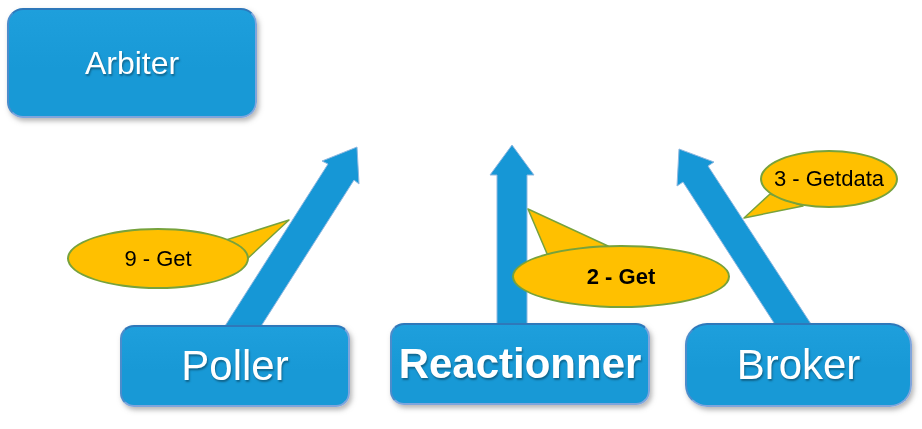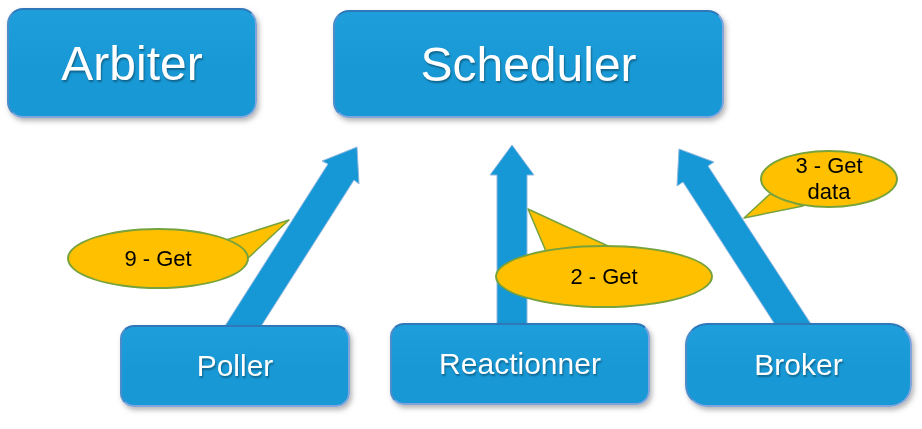--- a/index.html
+++ b/index.html
@@ -42,46 +42,46 @@
     border-top-color: #2E78BA;
     border-left-color: #4C8CCB;
     border-radius: 16px;
     box-shadow: 2px 3px 5px rgba(110, 110, 110, 0.5);
     display: flex;
     align-items: center;
     justify-content: center;
     color: var(--node-text, #FFFFFF);
     text-shadow: 1px 2px 2px rgba(0, 0, 0, 0.35);
   }
-  .node-top { font-size: 48px; }
-  .node-bottom { font-size: 30px; border-radius: 14px; }
+  .node-top { font-size: 32px; }
+  .node-bottom { font-size: 42px; border-radius: 14px; }
 
   .node-arbiter     { left: 7px;   top: 8px;   width: 250px; height: 110px; }
   .node-scheduler   { left: 333px; top: 10px;  width: 391px; height: 108px; }
   .node-poller      { left: 120px; top: 325px; width: 230px; height: 82px; }
-  .node-reactionner { left: 390px; top: 323px; width: 260px; height: 82px; }
+  .node-reactionner { left: 390px; top: 323px; width: 260px; height: 82px; font-weight: bold; }
   .node-broker      { left: 685px; top: 323px; width: 227px; height: 84px; border-radius: 22px; }
 
   .callout {
     position: absolute;
     box-sizing: border-box;
     background: var(--callout-fill, #FFC000);
     border: 2px solid var(--callout-border, #77A23C);
     border-radius: 50%;
     display: flex;
-    flex-direction: column;
+    flex-direction: row;
     align-items: center;
     justify-content: center;
     color: var(--callout-text, #000000);
     font-size: 22px;
     line-height: 26px;
     text-align: center;
   }
   .callout-1 { left: 67px;  top: 228px; width: 182px; height: 61px; }
-  .callout-2 { left: 495px; top: 245px; width: 218px; height: 63px; }
+  .callout-2 { left: 512px; top: 245px; width: 218px; height: 63px; font-weight: bold; }
   .callout-3 { left: 760px; top: 150px; width: 138px; height: 58px; }
 </style>
 </head>
 <body>
 
 <div class="stage">
 
   <svg class="layer" viewBox="0 0 922 429" aria-hidden="true">
 
     <polygon class="arrow" points="251,342 354,180 359,184 357,147 322,161 328,164 225,326"></polygon>
@@ -92,23 +92,20 @@
 
     <polygon class="tail" points="226,240 289,220 246,260"></polygon>
     <polygon class="tail" points="548,256 528,209 608,246"></polygon>
     <polygon class="tail" points="770,194 744,218 803,206"></polygon>
   </svg>
 
   <div class="node node-top node-arbiter">
     <span>Arbiter</span>
   </div>
 
-  <div class="node node-top node-scheduler">
-    <span>Scheduler</span>
-  </div>
 
   <div class="node node-bottom node-poller">
     <span>Poller</span>
   </div>
 
   <div class="node node-bottom node-reactionner">
     <span>Reactionner</span>
   </div>
 
   <div class="node node-bottom node-broker">

